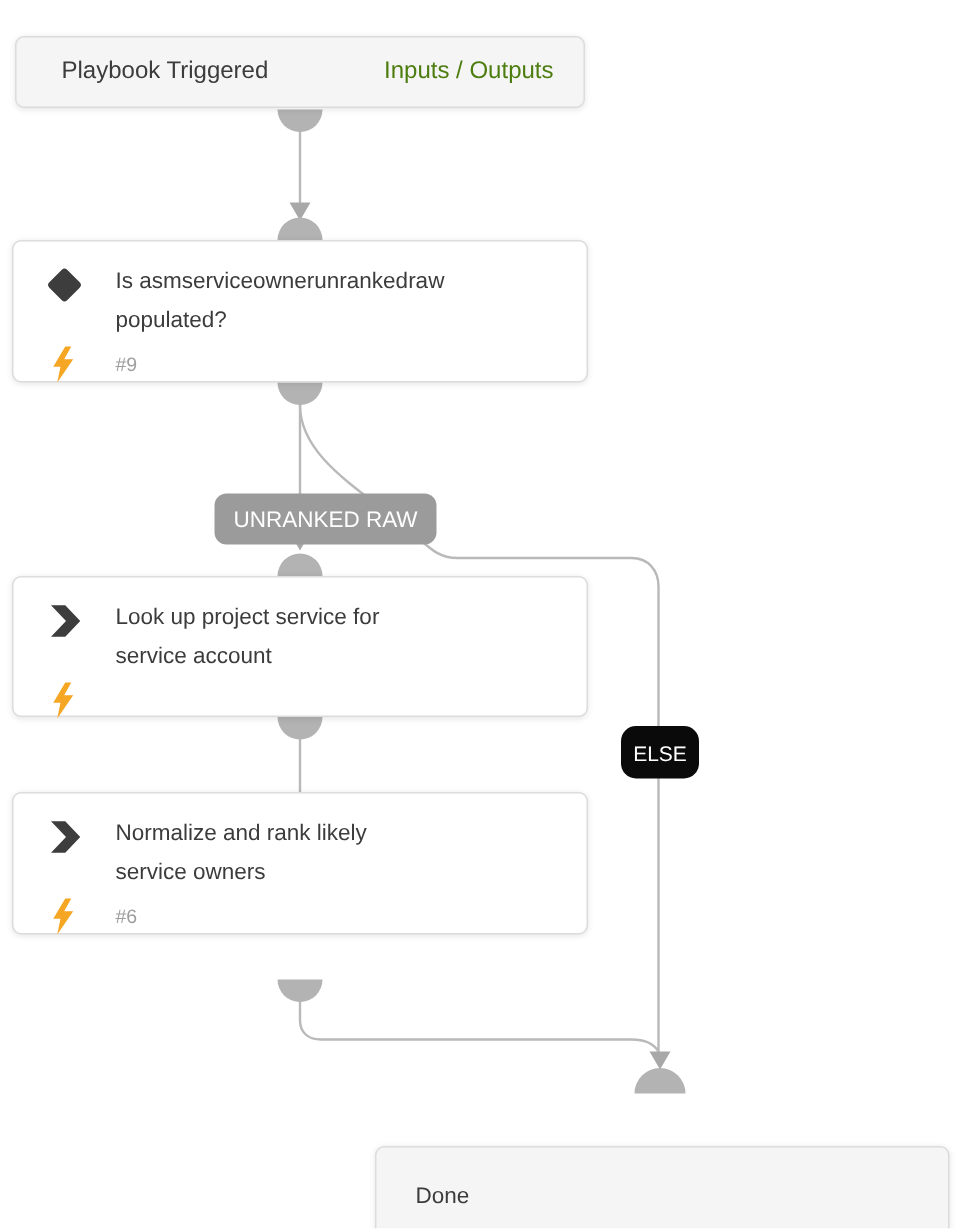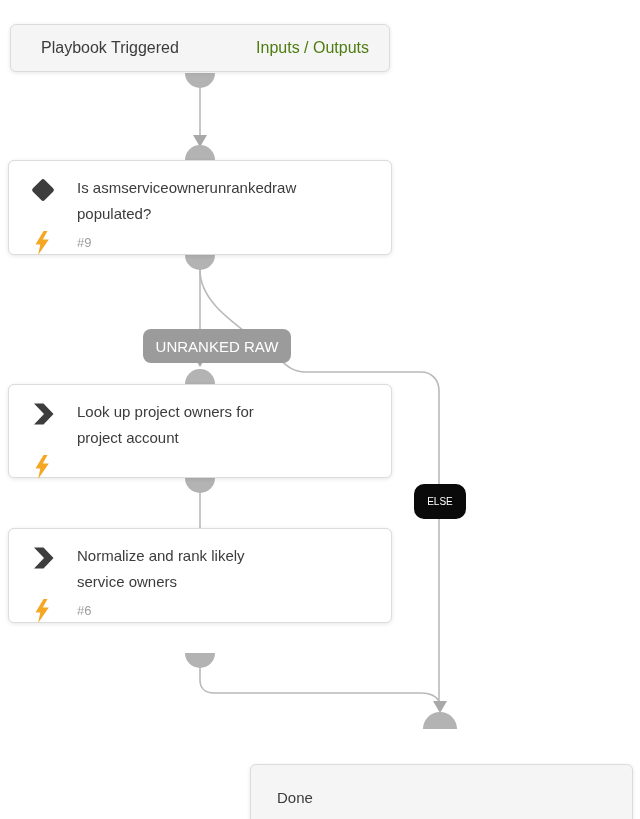--- a/index.html
+++ b/index.html
@@ -117,21 +117,21 @@
     width: 148px; height: 34px;
     background: #9b9b9b;
     border-radius: 8px;
     margin-left: 15px;
   }
   .badge-black {
     left: 414px; top: 484px;
     width: 52px; height: 35px;
     background: #0a0a0a;
     border-radius: 10px;
-    font-size: 10px;
+    font-size: 14px;
   }
 </style>
 </head>
 <body>
 
 <div class="canvas">
 
   <svg class="connectors" width="640" height="819" viewBox="0 0 640 819">
     <g fill="none" stroke="#b9b9b9" stroke-width="1.6" stroke-linejoin="round">
       <path d="M200,80 L200,136"></path>
@@ -183,22 +183,22 @@
 
   <div class="badge badge-gray">UNRANKED RAW</div>
 
   <div class="node node-task" style="left:8px; top:384px; width:384px; height:94px;">
     <div class="icon-cell">
       <svg width="24" height="24" viewBox="0 0 24 24">
         <path d="M3,1.5 L12.5,1.5 L22.5,12 L12.5,22.5 L3,22.5 L13,12 Z" fill="#3d3d3d"></path>
       </svg>
     </div>
     <div class="title-cell">
-      <div>Look up project owners for</div>
-      <div>project account</div>
+      <div>Look up project service for</div>
+      <div>service account</div>
     </div>
     <div class="bolt-cell">
       <svg width="16" height="26" viewBox="0 0 16 26">
         <path d="M9.5,1 L1.5,14.5 L6.3,14.5 L4.2,25 L14.8,9.5 L8.8,9.5 L13.5,1 Z" fill="#f5a623"></path>
       </svg>
     </div>
   </div>
 
   <div class="badge badge-black">ELSE</div>
 

